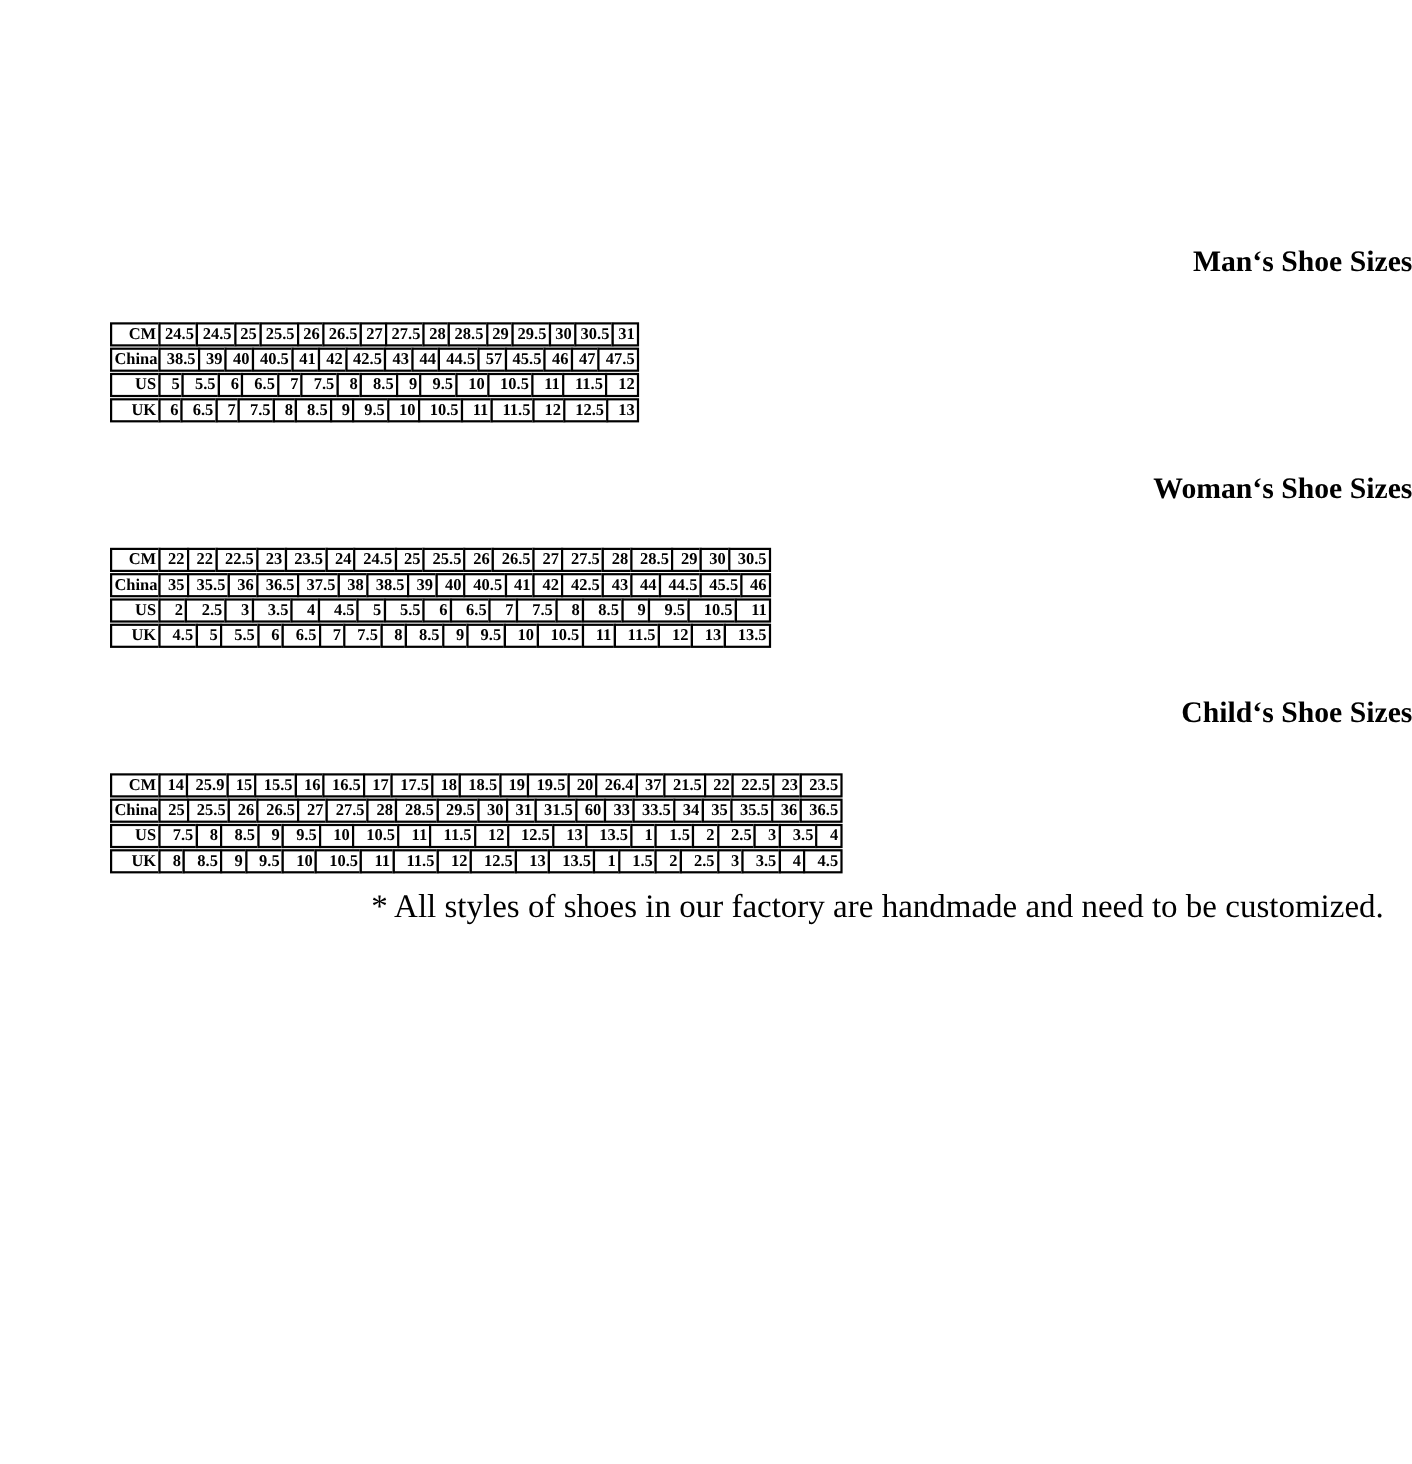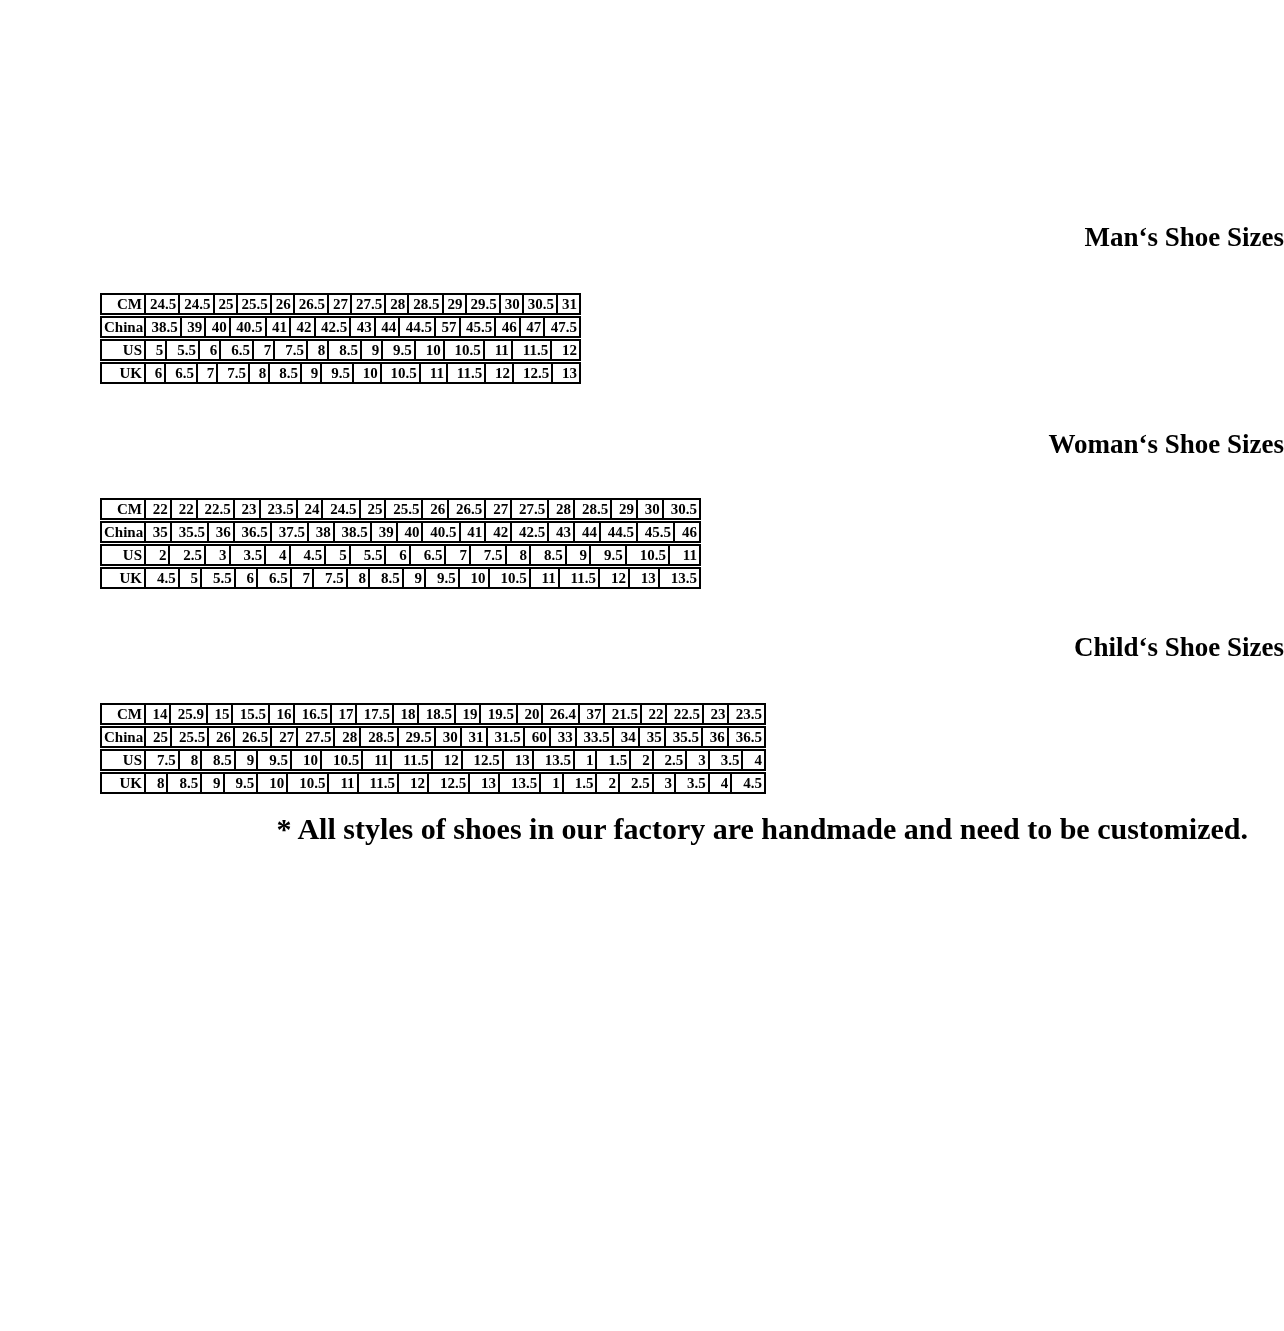--- a/index.html
+++ b/index.html
@@ -57,23 +57,23 @@
   }
   .tbl-men   { width: 481px; }
   .tbl-women { width: 601px; }
   .tbl-child { width: 666px; }
   .notes {
     margin-top: 8px;
     width: 1160px;
   }
   .note {
     font-size: 30px;
-    font-weight: 700;
+    font-weight: 400;
     line-height: 46px;
-    margin: 12px;
+    margin: 2px;
     font-family: "Liberation Serif", serif;
   }
 </style>
 </head>
 <body>
 
 <div class="page">
 
   <h2 class="section-title">Man‘s Shoe Sizes</h2>
   <div class="sizes-table tbl-men">

